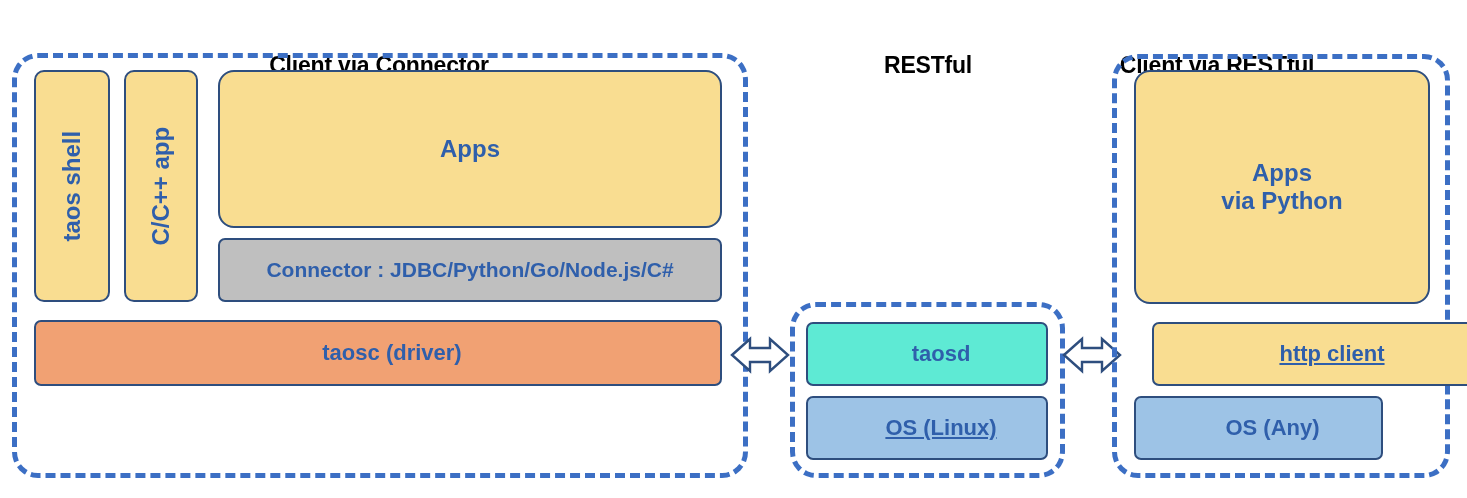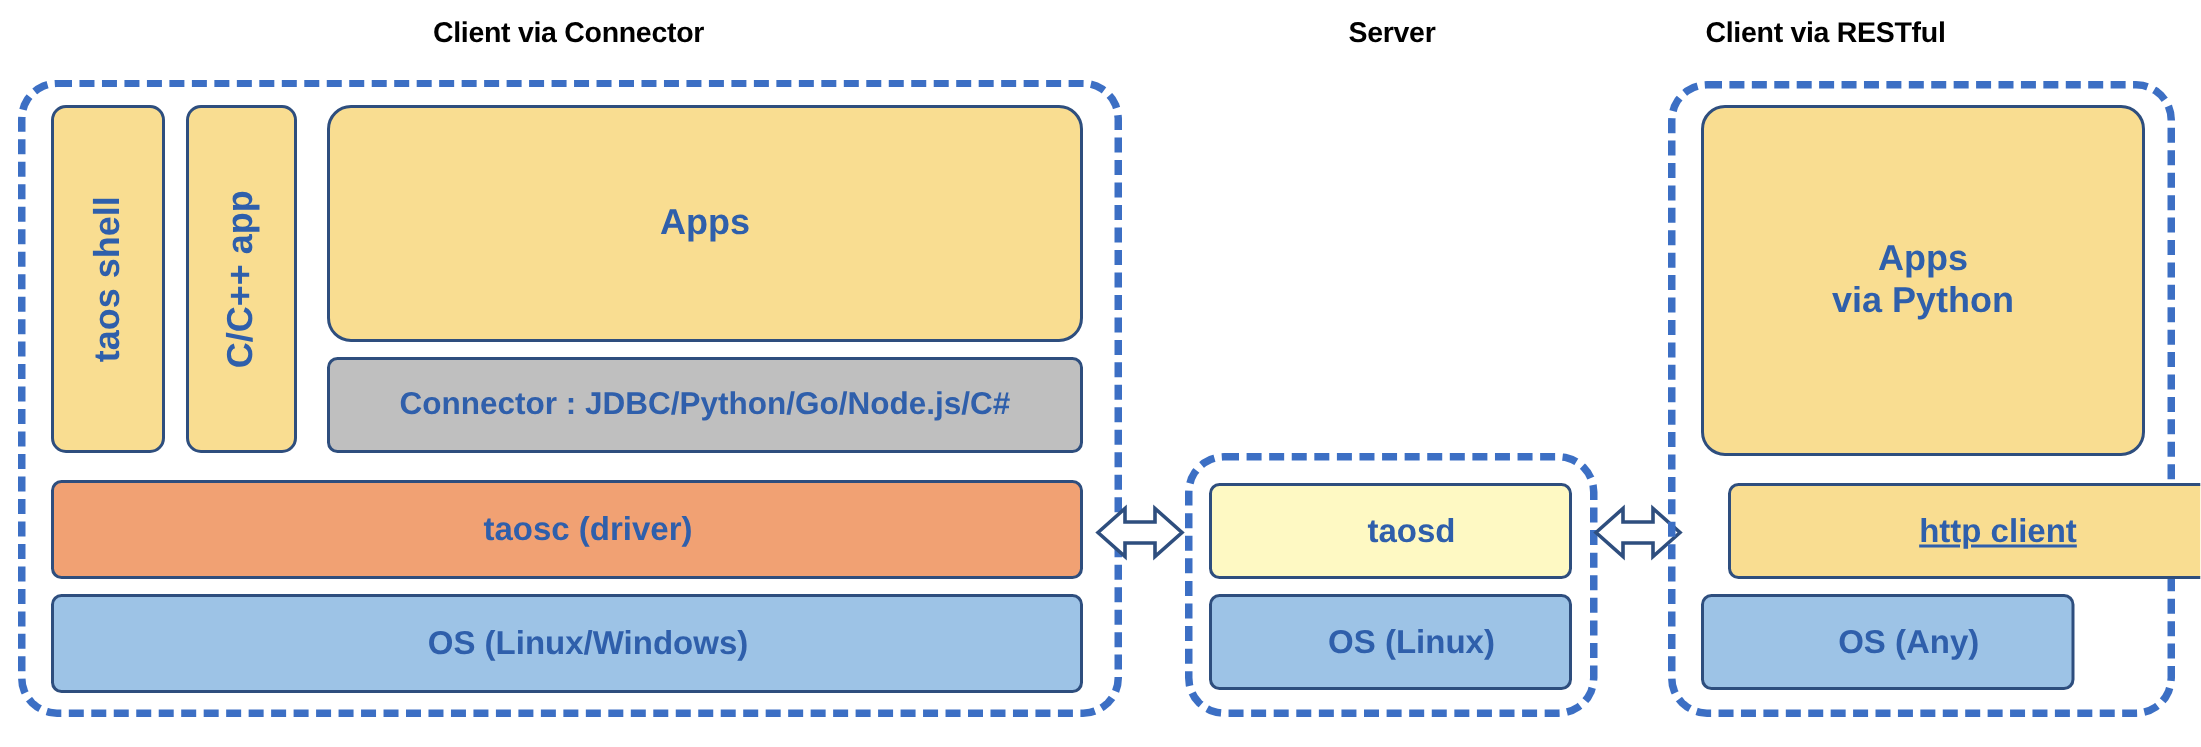--- a/index.html
+++ b/index.html
@@ -15,25 +15,26 @@
     width: 1467px;
     height: 498px;
     background: #ffffff;
     overflow: hidden;
   }
 
   
   .section-title {
     position: absolute;
     font-weight: bold;
-    font-size: 19px;
+    font-size: 23px;
     color: #000000;
     text-align: center;
     letter-spacing: -0.2px;
     white-space: nowrap;
+    margin-top: 40px;
   }
 
   
   .dashed-group {
     position: absolute;
     border: 5px dashed #3C6FC4;
     border-radius: 26px;
     box-sizing: border-box;
     background: transparent;
   }
@@ -52,21 +53,21 @@
     text-align: center;
     line-height: 1.18;
     overflow: hidden;
   }
   .node.small-radius { border-radius: 7px; }
   .node.big-radius { border-radius: 16px; }
 
   .fill-yellow { background: #F9DD91; }
   .fill-orange { background: #F1A173; }
   .fill-blue   { background: #9DC3E6; }
-  .fill-green  { background: #fef9c3; justify-content: center; }
+  .fill-green  { background: #5eead4; justify-content: center; }
   .fill-gray   { background: #BFBFBF; }
 
   
   .node.vertical > span {
     display: block;
     transform: rotate(-90deg);
     white-space: nowrap;
   }
 
   
@@ -78,21 +79,21 @@
   .t-22 { font-size: 22px; padding-left: 28px; }
   .t-24 { font-size: 24px; }
 </style>
 </head>
 <body>
 
 <div id="canvas">
 
   <div class="section-title" style="left:246px; top:12px; width:266px;">Client via Connector</div>
 
-  <div class="section-title" style="left:852px; top:12px; width:152px;">Server</div>
+  <div class="section-title" style="left:852px; top:12px; width:152px;">RESTful</div>
 
   <div class="section-title" style="left:1092px; top:12px; width:250px;text-align:center;">Client via RESTful</div>
 
   <div class="dashed-group" style="left:12px; top:53px; width:736px; height:425px;"></div>
 
   <div class="node vertical fill-yellow" style="left:34px; top:70px; width:76px; height:232px;">
     <span class="t-24">taos shell</span>
   </div>
 
   <div class="node vertical fill-yellow" style="left:124px; top:70px; width:74px; height:232px;">
@@ -104,37 +105,34 @@
   </div>
 
   <div class="node small-radius fill-gray t-21" style="left:218px; top:238px; width:504px; height:64px;">
     <span>Connector : JDBC/Python/Go/Node.js/C#</span>
   </div>
 
   <div class="node small-radius fill-orange t-22" style="left:34px; top:320px; width:688px; height:66px;">
     <span>taosc (driver)</span>
   </div>
 
-  <div class="node small-radius fill-blue t-22" style="left:34px; top:396px; width:688px; height:66px;">
-    <span>OS (Linux/Windows)</span>
-  </div>
 
   <div class="arrow-double" style="left:730px; top:332px;">
     <svg width="60" height="46" viewBox="0 0 60 46">
       <polygon points="2,23 20,7 20,16 40,16 40,7 58,23 40,39 40,30 20,30 20,39" fill="#ffffff" stroke="#2E4E7E" stroke-width="2.4" stroke-linejoin="miter"></polygon>
     </svg>
   </div>
 
   <div class="dashed-group" style="left:790px; top:302px; width:275px; height:176px;"></div>
 
   <div class="node small-radius fill-green t-22" style="left:806px; top:322px; width:242px; height:64px;">
     <span>taosd</span>
   </div>
 
-  <div class="node small-radius fill-blue t-22" style="left:806px; top:396px; width:242px; height:64px;">
+  <div class="node small-radius fill-blue t-22" style="left:806px; top:396px; width:242px; height:64px;text-decoration:underline;">
     <span>OS (Linux)</span>
   </div>
 
   <div class="arrow-double" style="left:1062px; top:332px;">
     <svg width="60" height="46" viewBox="0 0 60 46">
       <polygon points="2,23 20,7 20,16 40,16 40,7 58,23 40,39 40,30 20,30 20,39" fill="#ffffff" stroke="#2E4E7E" stroke-width="2.4" stroke-linejoin="miter"></polygon>
     </svg>
   </div>
 
   <div class="dashed-group" style="left:1112px; top:54px; width:338px; height:424px;"></div>

